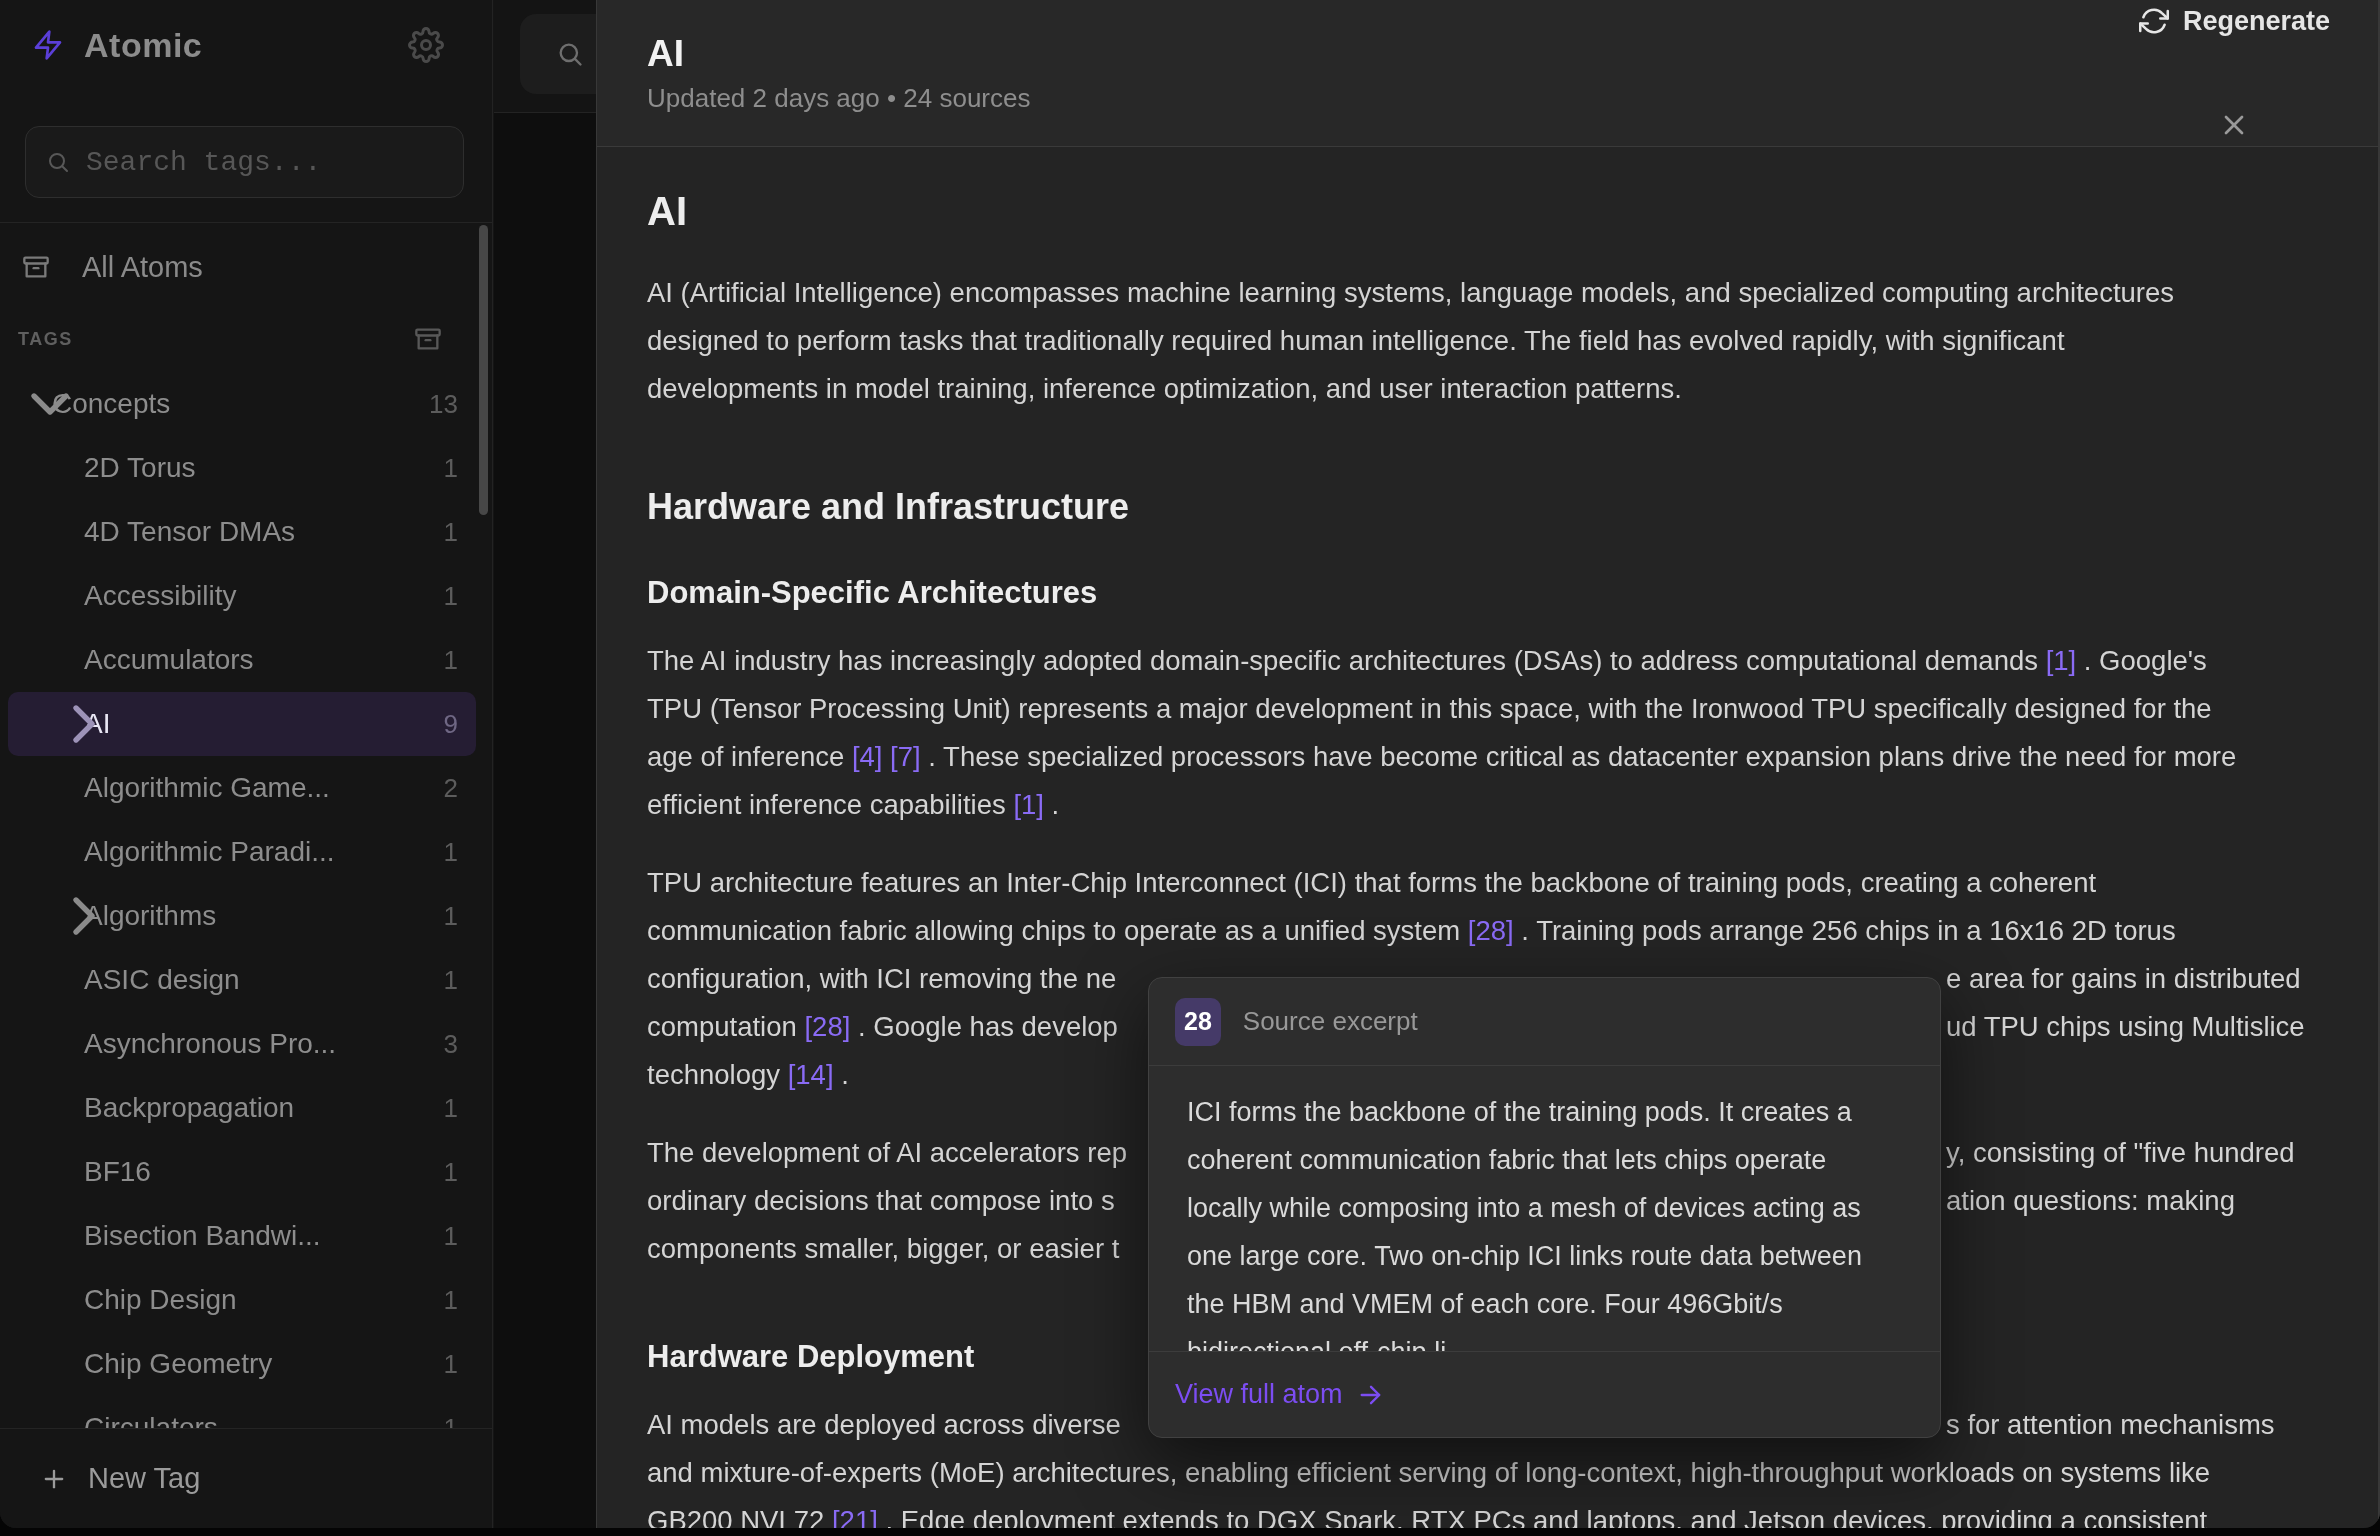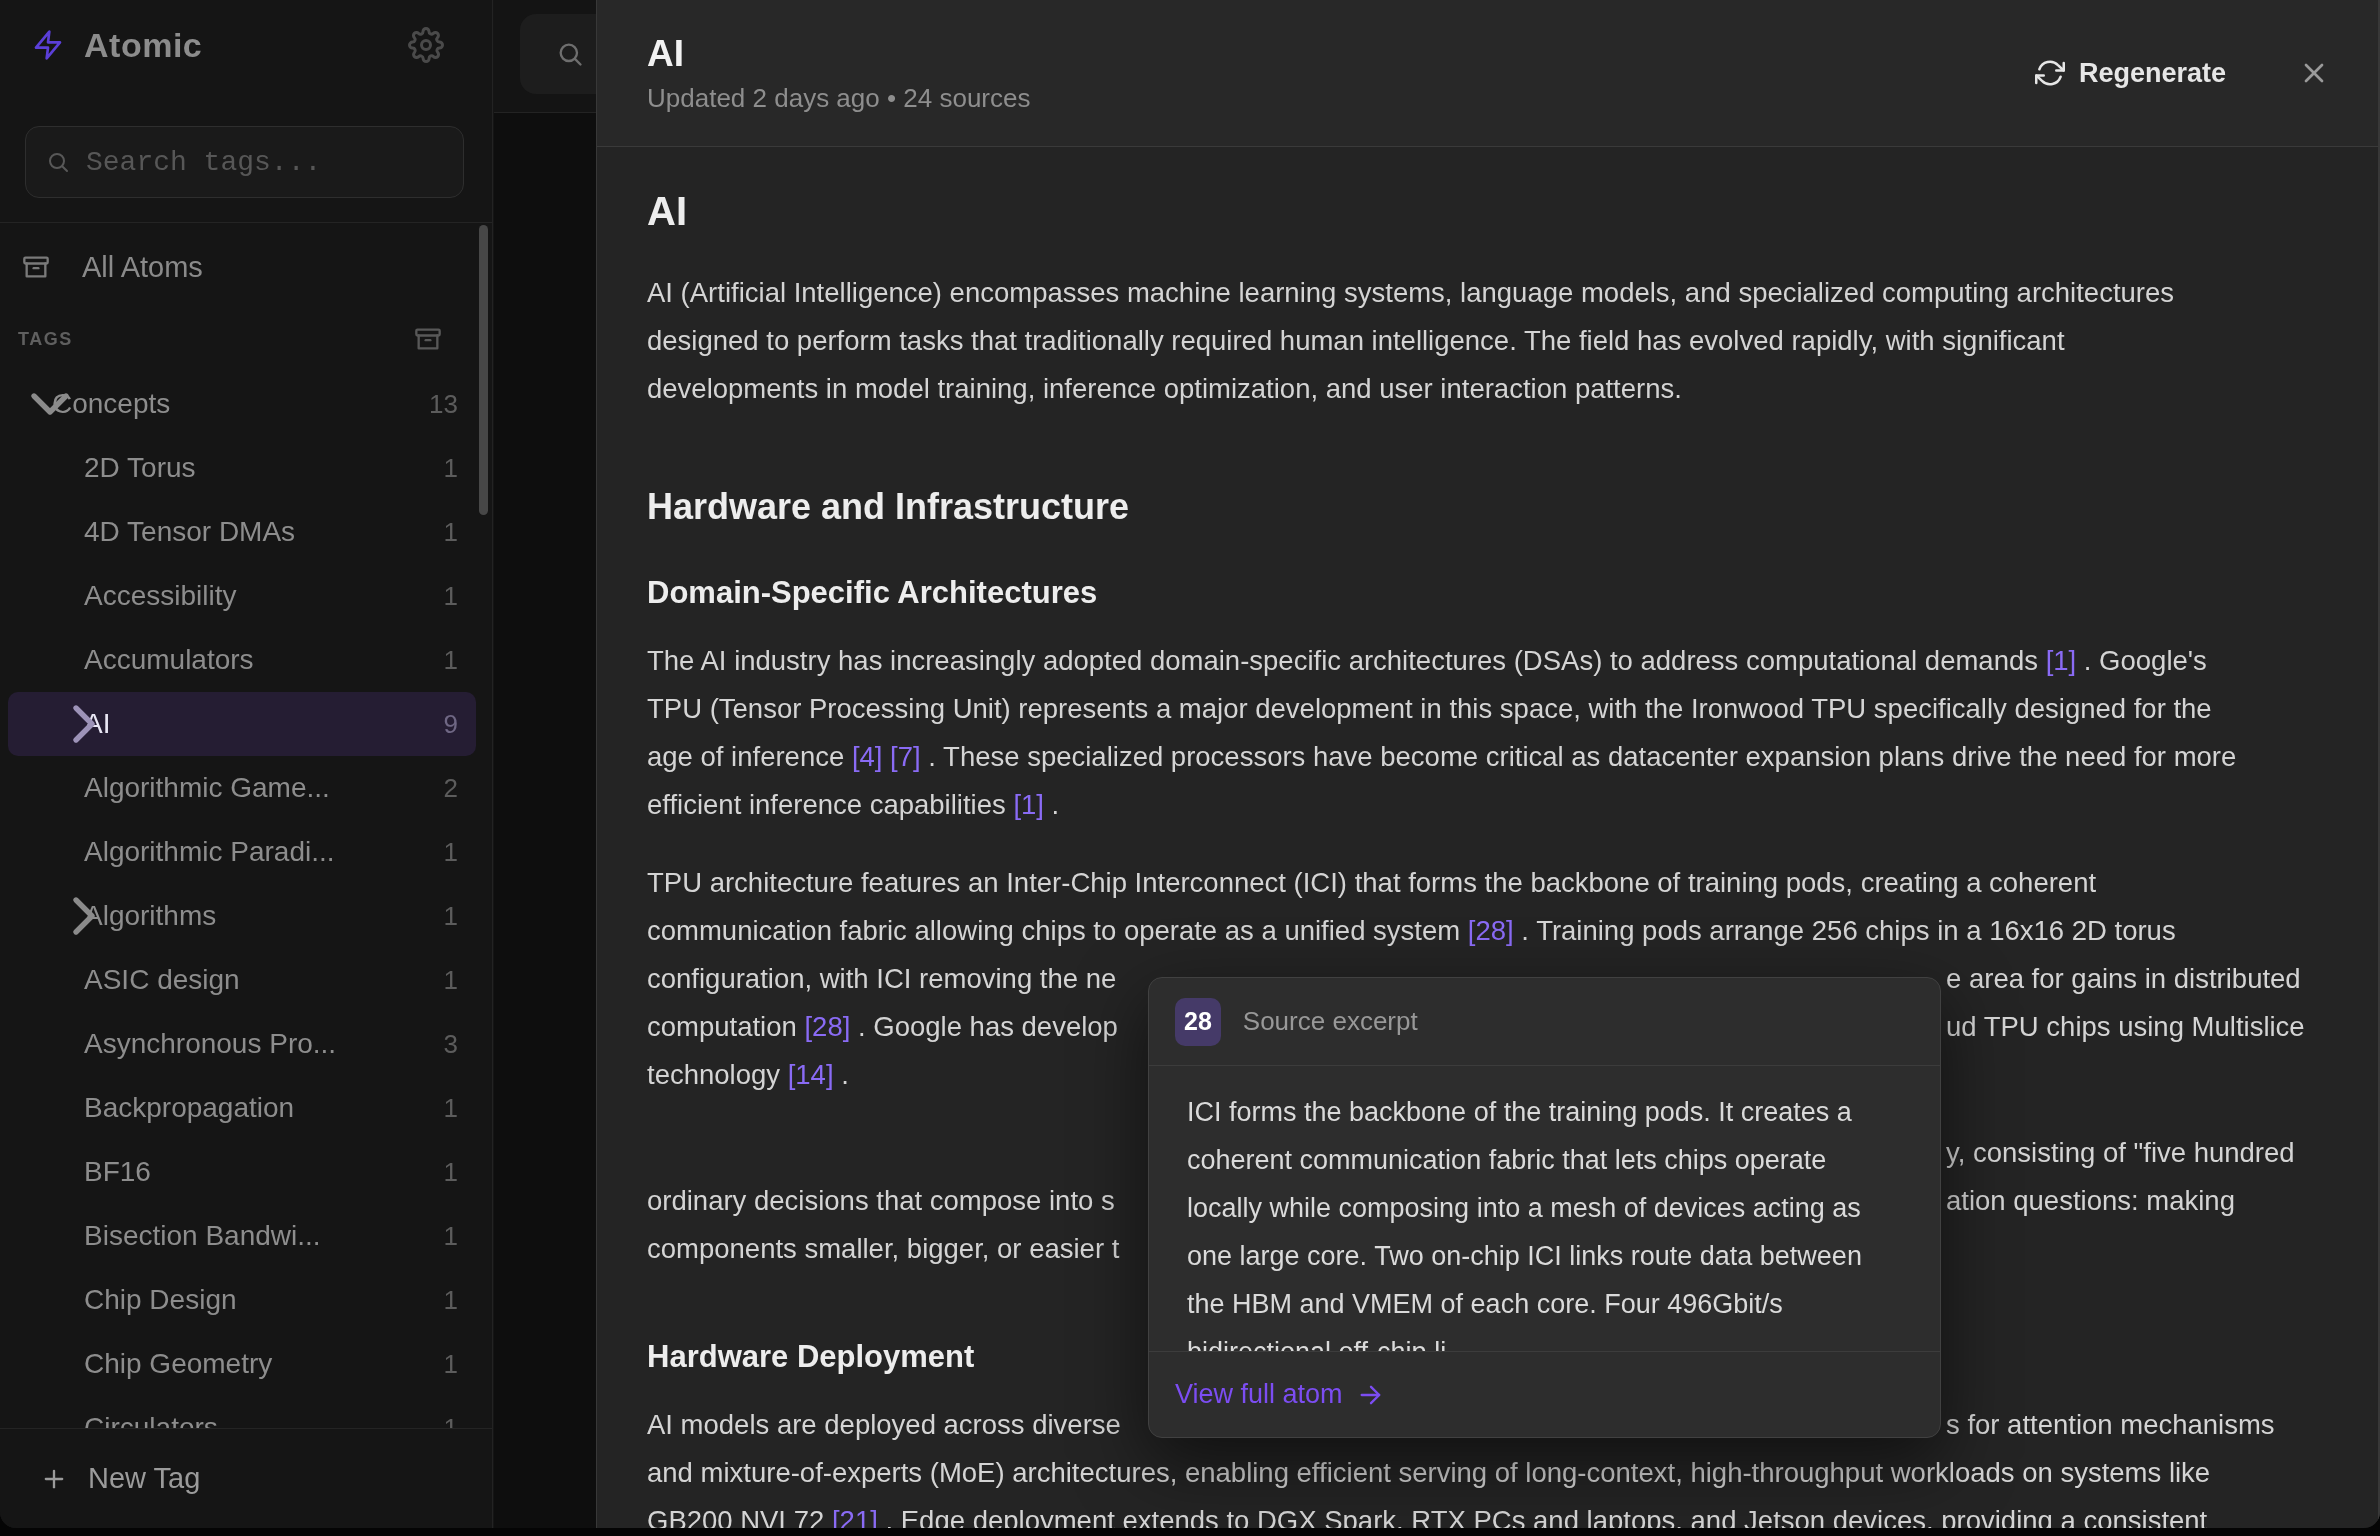--- a/index.html
+++ b/index.html
@@ -50,21 +50,21 @@
   .mid-search { position:absolute; top:14px; left:26px; width:220px; height:80px; background:#1d1d1d; border-radius:16px;
                 display:flex; align-items:center; padding-left:36px; }
   .mid-search svg { width:30px; height:30px; color:#6e6e6e; }
 
   
   .detail { position:absolute; left:596px; top:0; right:0; height:100%; background:#242424; border-left:1px solid #383838; }
   .detail-header { position:absolute; top:0; left:0; right:0; height:147px; background:#282828; border-bottom:1px solid #3a3a3a;
                    display:flex; align-items:center; padding:0 50px; }
   .dh-title { font-size:37px; font-weight:700; color:#f2f2f2; }
   .dh-meta { font-size:26px; color:#8e8e8e; margin-top:8px; }
-  .dh-actions { margin-left:auto; display:flex; align-items:center; gap:72px; }
+  .dh-actions { margin-left:auto; display:flex; align-items:center; gap:72px;flex-direction:column; }
   .regen { display:flex; align-items:center; gap:14px; background:none; border:none; color:#e6e6e6;
            font-size:27px; font-weight:600; font-family:inherit; cursor:pointer; }
   .regen svg { width:30px; height:30px; }
   .closebtn { background:none; border:none; color:#9a9a9a; cursor:pointer; }
   .closebtn svg { width:32px; height:32px; }
 
   .article { position:absolute; top:148px; left:0; right:0; bottom:0; overflow:hidden;
              padding:39px 46px 0 50px; color:#d4d4d4; }
   .h1c { font-size:40px; line-height:48px; font-weight:700; color:#ededed; }
   .h2c { font-size:36px; line-height:44px; font-weight:700; color:#ededed; margin-top:72px; }
@@ -294,21 +294,21 @@
             <div class="ln"><span class="frag-l">efficient inference capabilities <span class="ref">[1]</span> .</span></div>
           </div>
           <div class="pc">
             <div class="ln"><span class="frag-l">TPU architecture features an Inter-Chip Interconnect (ICI) that forms the backbone of training pods, creating a coherent</span></div>
             <div class="ln"><span class="frag-l">communication fabric allowing chips to operate as a unified system <span class="ref">[28]</span> . Training pods arrange 256 chips in a 16x16 2D torus</span></div>
             <div class="ln"><span class="frag-l">configuration, with ICI removing the ne</span><span class="frag-r">e area for gains in distributed</span></div>
             <div class="ln"><span class="frag-l">computation <span class="ref">[28]</span> . Google has develop</span><span class="frag-r">ud TPU chips using Multislice</span></div>
             <div class="ln"><span class="frag-l">technology <span class="ref">[14]</span> .</span></div>
           </div>
           <div class="pc">
-            <div class="ln"><span class="frag-r">y, consisting of "five hundred</span></div>
+            <div class="ln"><span class="frag-l">The development of AI accelerators rep</span><span class="frag-r">y, consisting of "five hundred</span></div>
             <div class="ln"><span class="frag-l">ordinary decisions that compose into s</span><span class="frag-r">ation questions: making</span></div>
             <div class="ln"><span class="frag-l">components smaller, bigger, or easier t</span></div>
           </div>
           <div class="h3c">Hardware Deployment</div>
           <div class="pc">
             <div class="ln"><span class="frag-l">AI models are deployed across diverse</span><span class="frag-r">s for attention mechanisms</span></div>
             <div class="ln"><span class="frag-l">and mixture-of-experts (MoE) architectures, enabling efficient serving of long-context, high-throughput workloads on systems like</span></div>
             <div class="ln"><span class="frag-l">GB200 NVL72 <span class="ref">[21]</span> . Edge deployment extends to DGX Spark, RTX PCs and laptops, and Jetson devices, providing a consistent</span></div>
           </div>
         </div>

